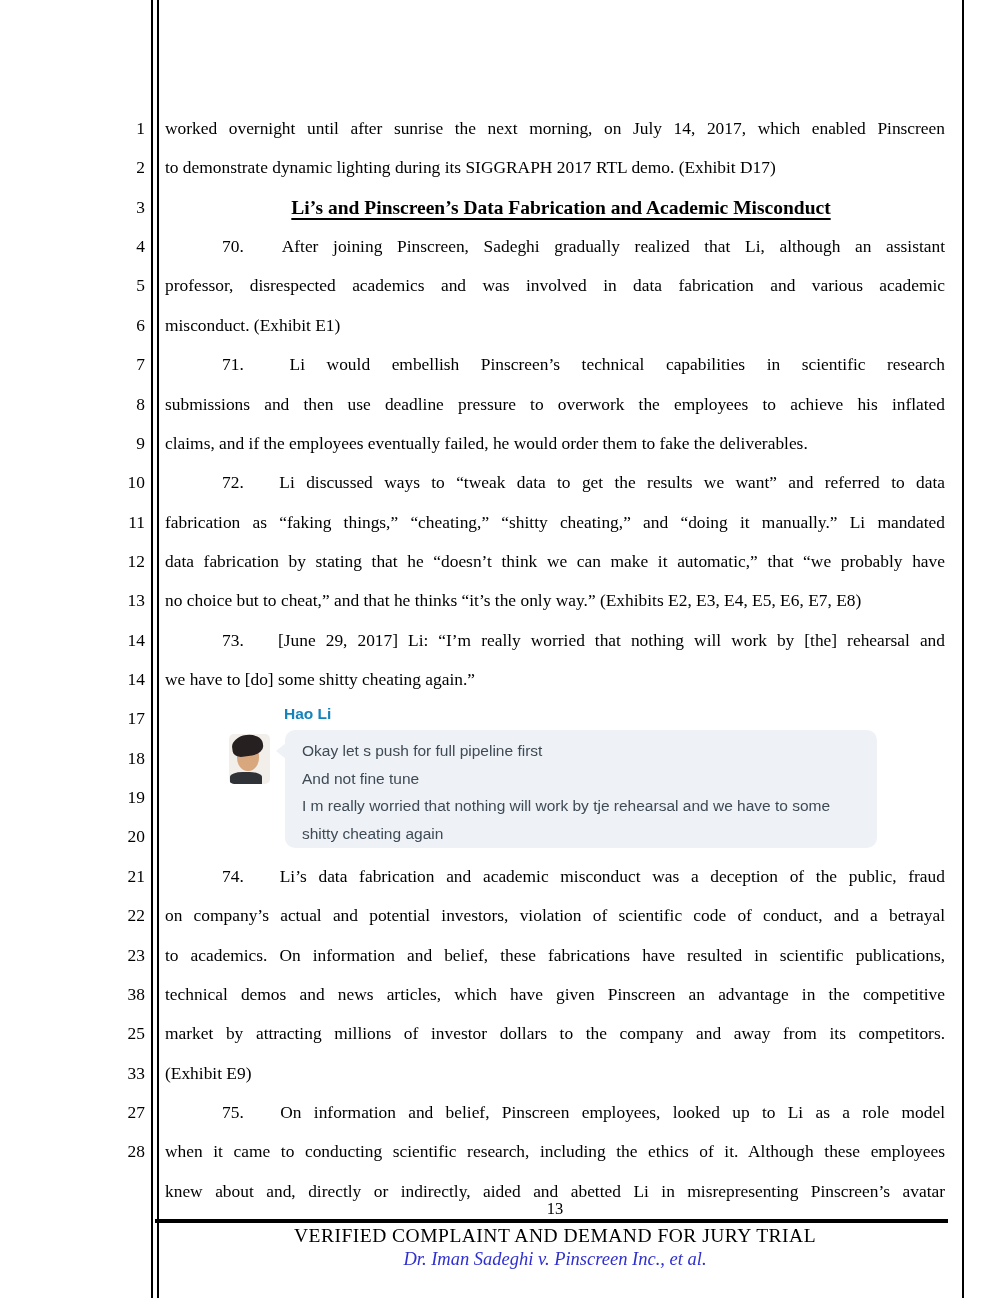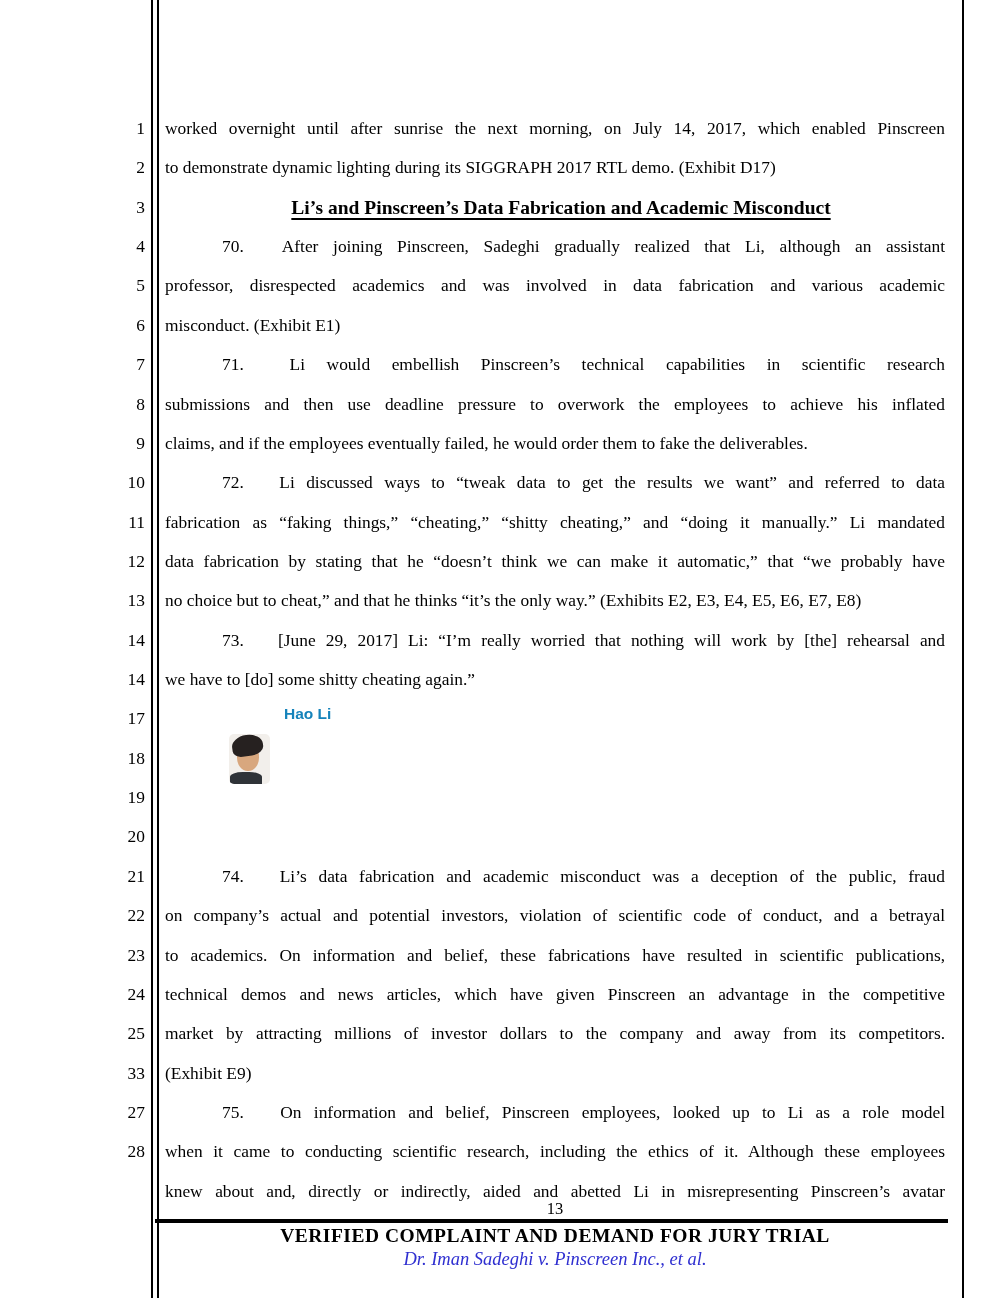--- a/index.html
+++ b/index.html
@@ -68,21 +68,21 @@
   
   .page-number {
     position:absolute; left:165px; top:1199px; width:780px;
     text-align:center; font-size:16.5px;
   }
   .footer-divider {
     position:absolute; left:155px; top:1219px; width:793px; height:4px; background:#000;
   }
   .footer-title {
     position:absolute; left:110px; top:1225px; width:890px;
-    text-align:center; font-size:19.5px; letter-spacing:0.5px;font-weight:bold;
+    text-align:center; font-size:19.5px; letter-spacing:0.5px;
   }
   .footer-case {
     position:absolute; left:110px; top:1249px; width:890px;
     text-align:center; font-size:18.5px; font-style:italic; color:#2f2fd0;
   }
 </style>
 </head>
 <body>
 
 <div class="page">
@@ -107,21 +107,21 @@
     <div class="num">13</div>
     <div class="num">14</div>
     <div class="num">14</div>
     <div class="num">17</div>
     <div class="num">18</div>
     <div class="num">19</div>
     <div class="num">20</div>
     <div class="num">21</div>
     <div class="num">22</div>
     <div class="num">23</div>
-    <div class="num">24</div>
+    <div class="num">38</div>
     <div class="num">25</div>
     <div class="num">33</div>
     <div class="num">27</div>
     <div class="num">28</div>
   </div>
 
   <div class="text-col">
     <div class="row j">worked overnight until after sunrise the next morning, on July 14, 2017, which enabled Pinscreen</div>
     <div class="row">to demonstrate dynamic lighting during its SIGGRAPH 2017 RTL demo. (Exhibit D17)</div>
     <div class="row heading"><span>Li’s and Pinscreen’s Data Fabrication and Academic Misconduct</span></div>
@@ -151,19 +151,24 @@
     <div class="row j">when it came to conducting scientific research, including the ethics of it. Although these employees</div>
     <div class="row j">knew about and, directly or indirectly, aided and abetted Li in misrepresenting Pinscreen’s avatar</div>
   </div>
 
   <div class="chat-author">Hao Li</div>
   <div class="chat-avatar">
     <div class="face"></div>
     <div class="hair"></div>
     <div class="shirt"></div>
   </div>
+  <div class="chat-bubble">
+    <div class="msg">Okay let s push for full pipeline first</div>
+    <div class="msg">And not fine tune</div>
+    <div class="msg">I m really worried that nothing will work by tje rehearsal and we have to some shitty cheating again</div>
+  </div>
 
   <div class="page-number">13</div>
   <div class="footer-divider"></div>
   <div class="footer-title">VERIFIED COMPLAINT AND DEMAND FOR JURY TRIAL</div>
   <div class="footer-case">Dr. Iman Sadeghi v. Pinscreen Inc., et al.</div>
 
 </div>
 
 </body></html>

